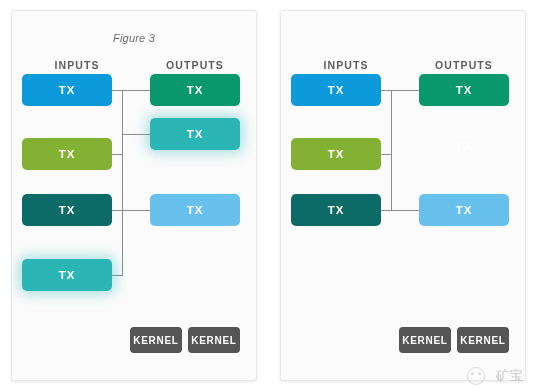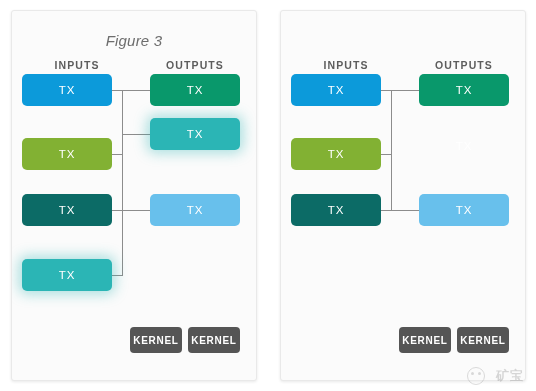--- a/index.html
+++ b/index.html
@@ -35,21 +35,21 @@
   #panel-left  { left: 11px;  width: 246px; }
   #panel-right { left: 280px; width: 246px; }
 
   .fig-title {
     position: absolute;
     top: 21px;
     left: 0;
     width: 100%;
     text-align: center;
     font-style: italic;
-    font-size: 15px;
+    font-size: 11px;
     color: #6d6d6d;
     letter-spacing: 0.2px;
   }
 
   .col-head {
     position: absolute;
     top: 48px;
     font-size: 10.5px;
     font-weight: bold;
     letter-spacing: 1.1px;
@@ -57,21 +57,21 @@
     text-align: center;
   }
 
   
   .tx {
     position: absolute;
     height: 32px;
     border-radius: 5px;
     color: #ffffff;
     font-size: 11.5px;
-    font-weight: normal;
+    font-weight: bold;
     letter-spacing: 0.8px;
     display: flex;
     align-items: center;
     justify-content: center;
     box-sizing: border-box;
   }
   .tx.glow { box-shadow: 0 0 13px 3px rgba(43,181,181,0.40); }
   .tx.ghost { background: transparent !important; color: rgba(255,255,255,0.92); box-shadow: none; }
 
   .kernel {

